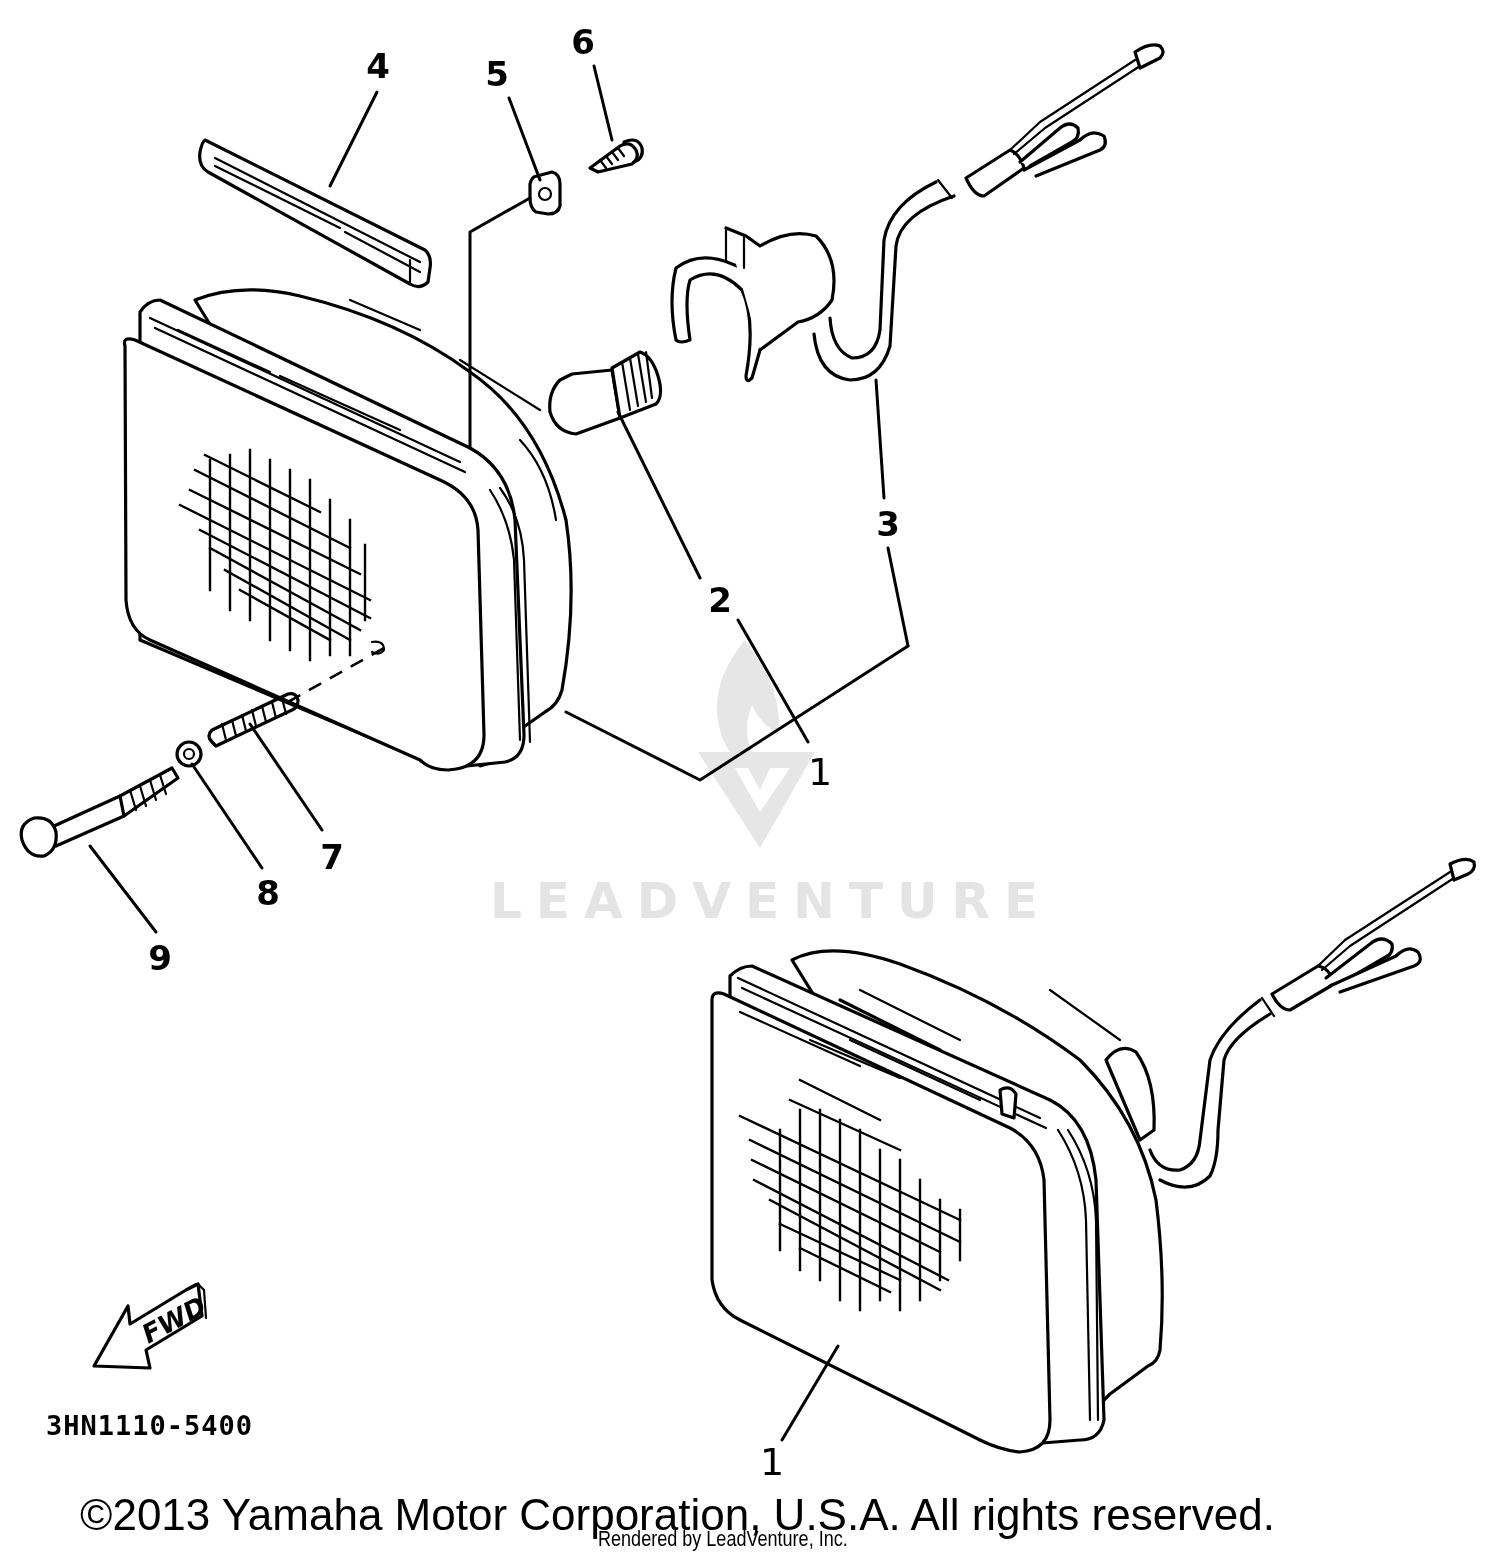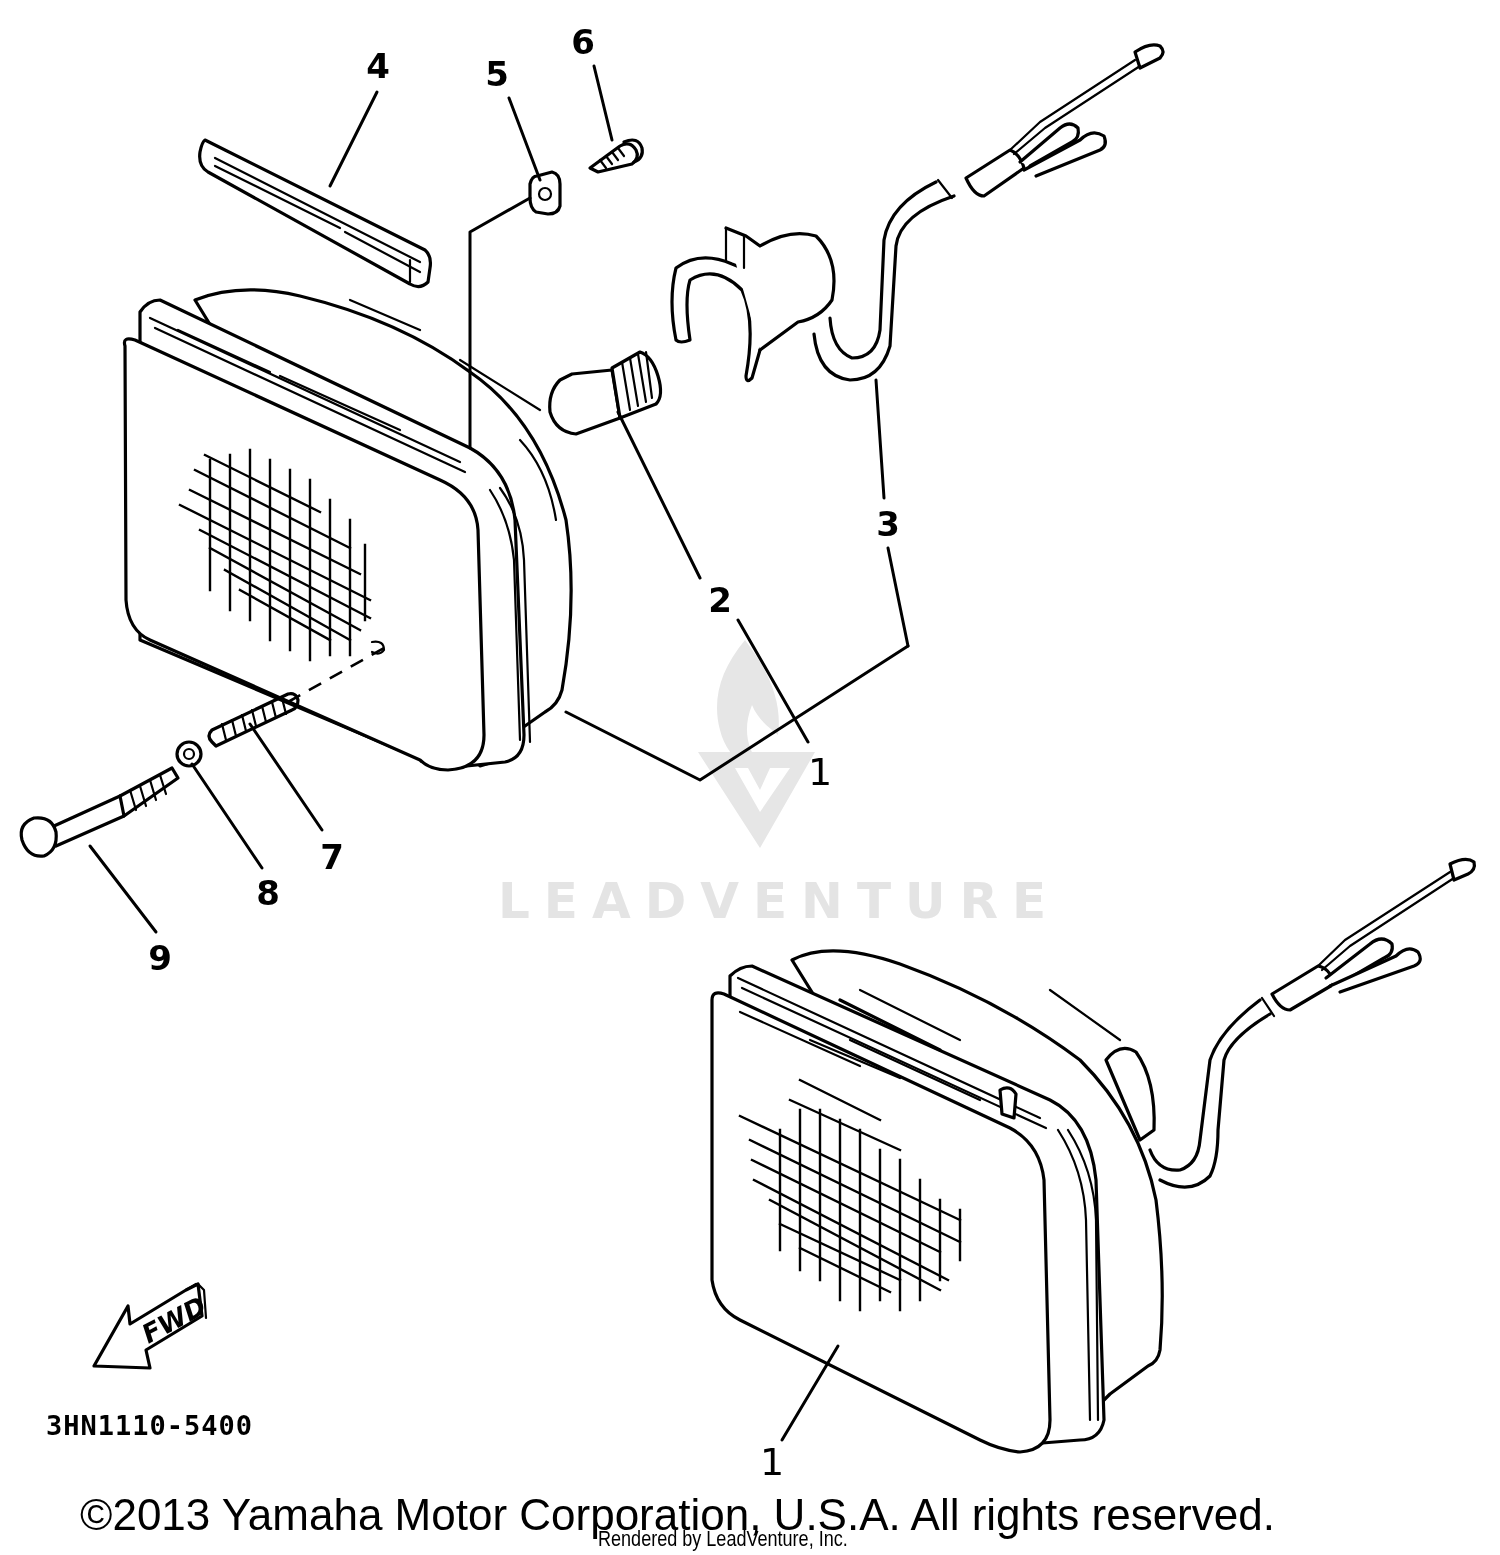--- a/index.html
+++ b/index.html
@@ -12,21 +12,21 @@
   .grid { fill: none; stroke: #000; stroke-width: 2.4; stroke-linecap: square; }
   .dash { fill: none; stroke: #000; stroke-width: 2.6; stroke-dasharray: 14 10; }
   .fillw { fill: #fff; }
   .wm { fill: #e6e6e6; }
   .callout { position: absolute; font-family: "DejaVu Sans", sans-serif; font-weight: bold;
              font-size: 34px; color: #000; line-height: 1; transform: translate(-50%, -50%); }
   .callout.thin { font-weight: normal; font-size: 38px; }
   #diagram-code { position: absolute; left: 46px; top: 1410px; font-family: "DejaVu Sans Mono", monospace;
                   font-weight: bold; font-size: 27px; letter-spacing: 1px; color: #000; }
   #watermark-text { position: absolute; left: 490px; top: 872px; font-family: "DejaVu Sans", sans-serif;
-                    font-weight: bold; font-size: 50px; letter-spacing: 14px; color: #e4e4e4; margin-left: 8px; }
+                    font-weight: bold; font-size: 50px; letter-spacing: 14px; color: #e4e4e4; }
   #copyright { position: absolute; left: 64px; top: 1490px; font-family: "Liberation Sans", sans-serif;
                font-size: 44px; color: #000; white-space: nowrap; margin-left: 16px; }
   #rendered-by { position: absolute; left: 598px; top: 1526px; font-family: "Liberation Sans", sans-serif;
                  font-size: 22px; color: #000; white-space: nowrap; transform: scaleX(0.82); transform-origin: left top; }
   #fwd-label { position: absolute; left: 140px; top: 1305px; font-family: "DejaVu Sans", sans-serif;
                font-weight: bold; font-size: 26px; transform: rotate(-28deg) skewX(-10deg); color: #000; }
 </style>
 </head>
 <body>
 

